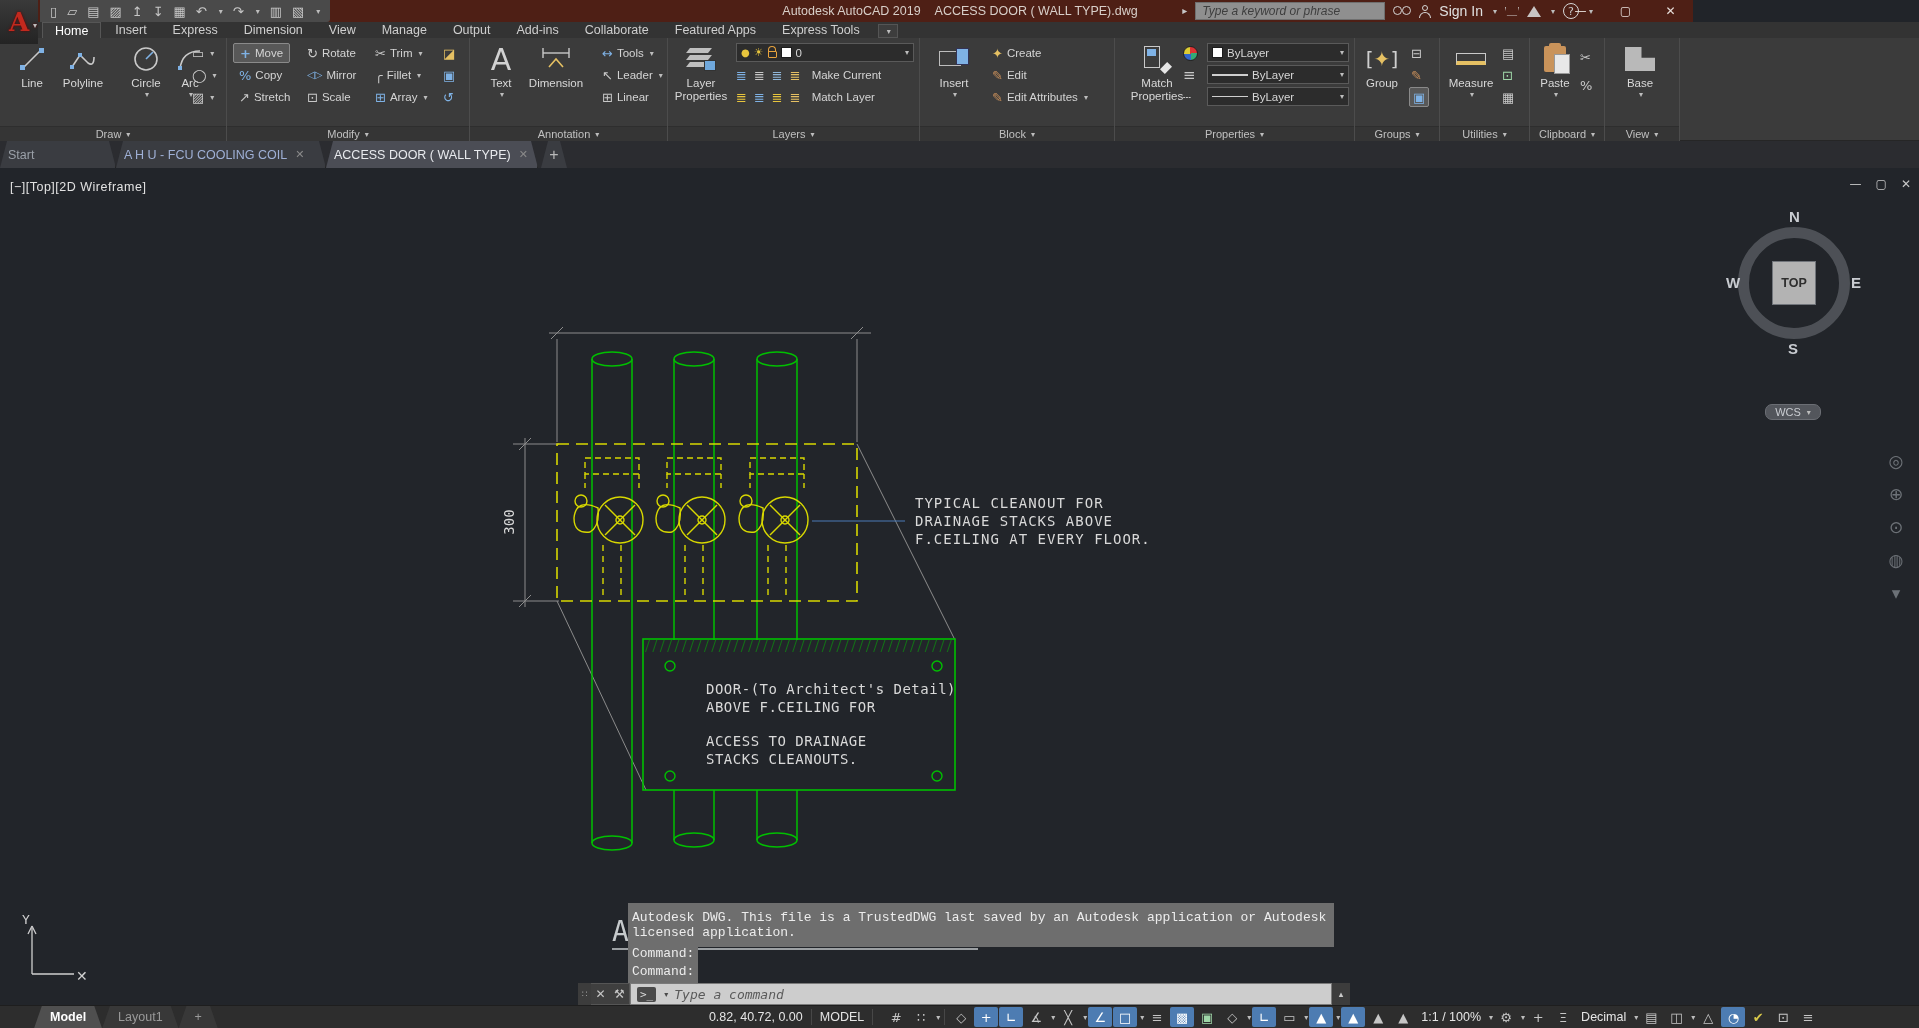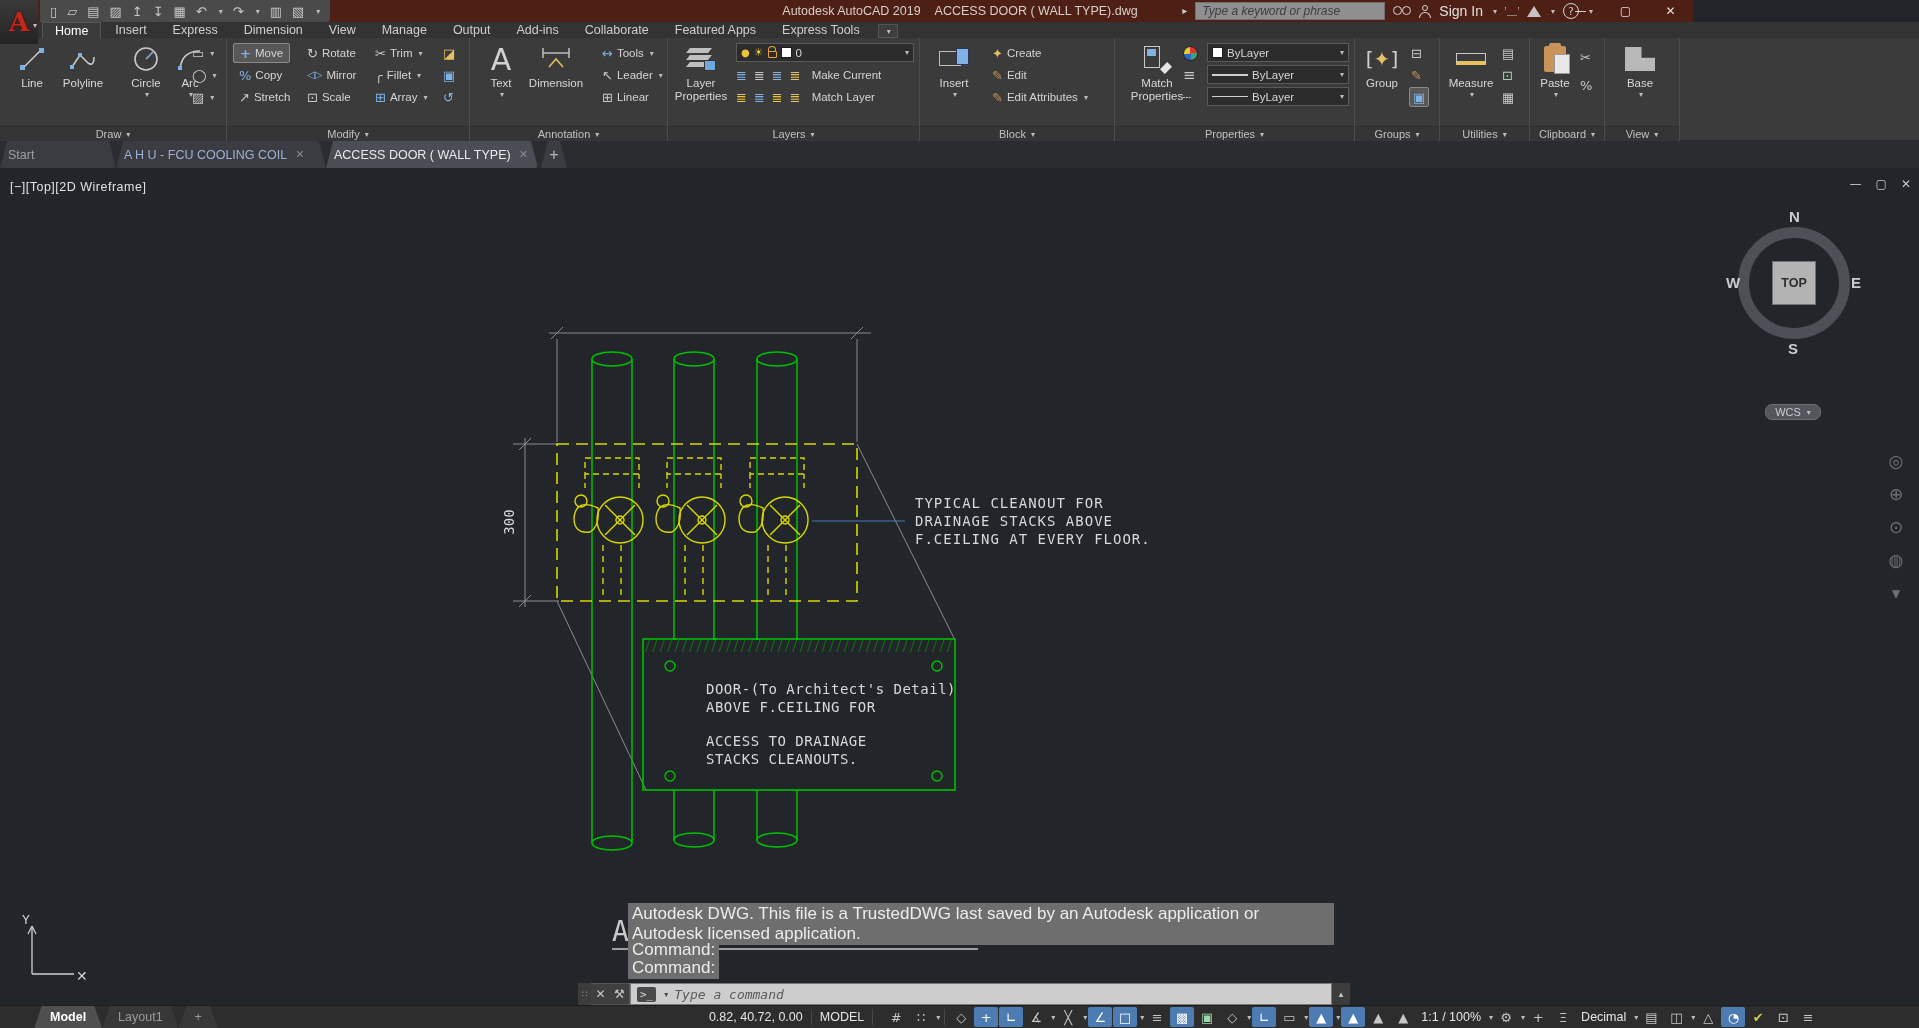--- a/index.html
+++ b/index.html
@@ -112,22 +112,22 @@
   .vc-letter{position:absolute;color:#c9ccd1;font-size:15px;font-weight:bold}
   #vc-top{position:absolute;left:43px;top:53px;width:44px;height:44px;background:#b3b3b3;
           border:1px solid #71757b;color:#2e2e2e;font-size:12.5px;font-weight:bold;
           display:flex;align-items:center;justify-content:center}
   #wcs{position:absolute;left:36px;top:196px;width:56px;height:16px;background:#53565c;border:1px solid #6b6e74;
        border-radius:7px;color:#c9ccd1;font-size:11px;display:flex;align-items:center;justify-content:center;gap:4px}
   #navbar{right:10px;top:285px;width:26px;display:flex;flex-direction:column;gap:16px;opacity:.55}
   #navbar .ic{font-size:17px;color:#aab0b6}
 
   
-  .cmdtext{position:absolute;font-family:Liberation Sans, sans-serif;font-size:17px;
-           color:#ececec;background:#6e6e6e;padding:1px 4px;white-space:pre}
+  .cmdtext{position:absolute;font-family:Liberation Mono, monospace;font-size:13px;
+           color:#ececec;background:#6e6e6e;padding:7px 4px;white-space:pre}
   
   #cmdbar{left:578px;top:983px;width:772px;height:22px;display:flex;align-items:stretch;z-index:20}
   #cmd-grip{width:13px;background:#3c3c3c;color:#9a9a9a;display:flex;align-items:center;
             justify-content:center;font-size:9px}
   #cmd-left{display:flex;align-items:center;background:#3f3f3f;border:1px solid #555;border-left:none}
   #cmd-left .ic{width:19px;font-size:12px}
   #cmd-input{flex:1;background:#cdcdcd;border:1px solid #7a7a7a;display:flex;align-items:center;
              padding:0 6px;gap:6px}
   #cmd-prompt{font-family:"DejaVu Sans Mono",monospace;font-size:11px;background:#4a4a4a;
               color:#ddd;padding:1px 3px;border-radius:2px}

